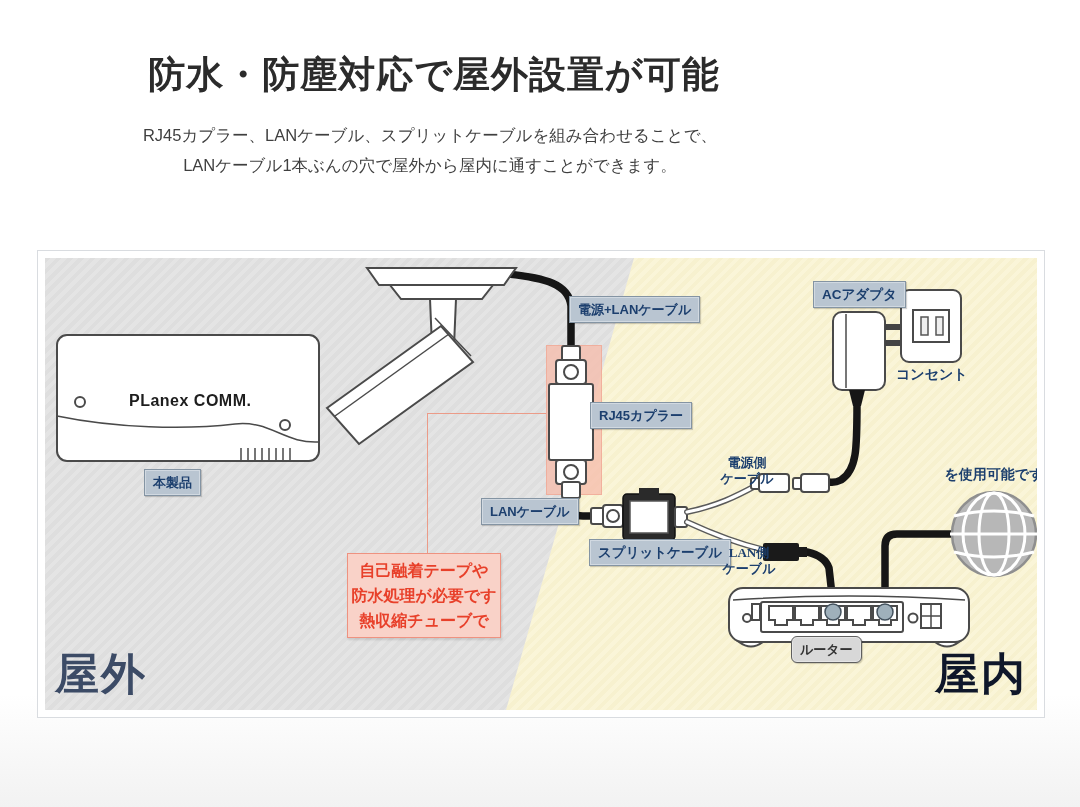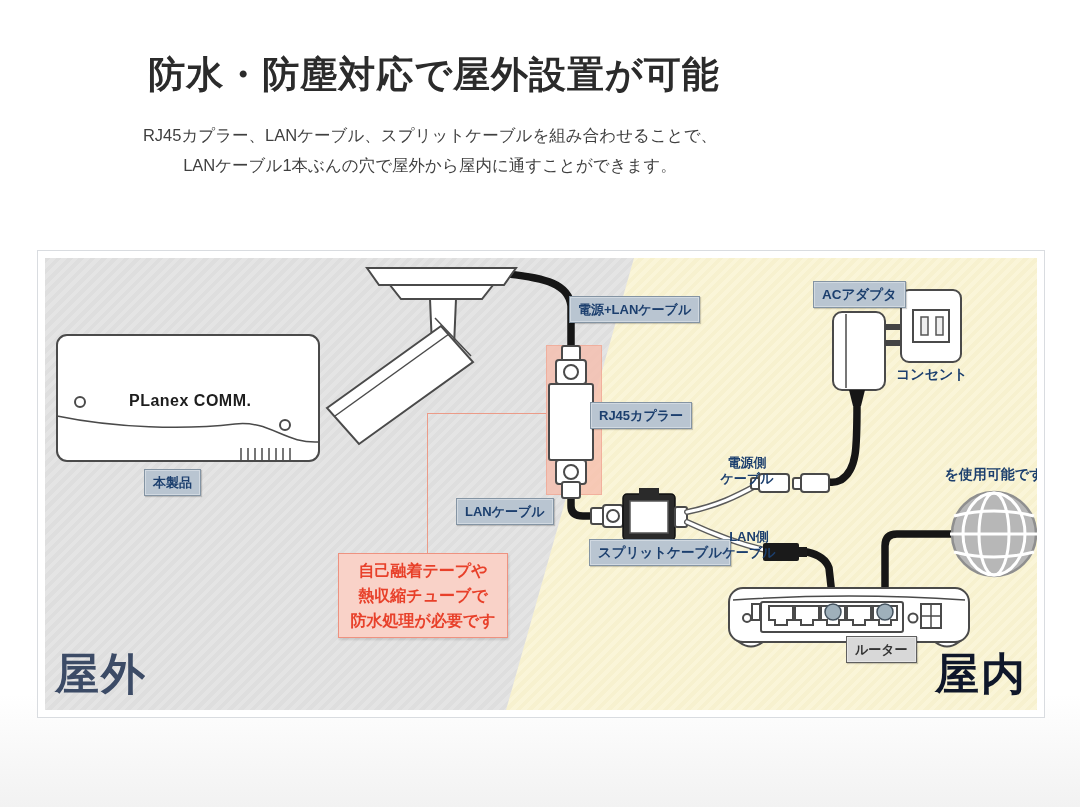--- a/index.html
+++ b/index.html
@@ -40,21 +40,21 @@
     box-shadow:inset 0 0 0 1px rgba(255,255,255,.35), 1px 1px 1px rgba(0,0,0,.18);
   }
   .lbl.small { font-size:13.5px; }
   .lbl.gray { background:#d8d8d8; border:1px solid #5f5f5f; color:#333; }
   .freelbl {
     position:absolute; z-index:2; color:#1c3f6e; font-weight:bold;
     font-size:13px; line-height:16px; text-align:center; white-space:nowrap;
   }
   .freelbl.single { font-size:14px; }
   .warn {
-    position:absolute; z-index:2; left:293px; top:295px; width:170px;
+    position:absolute; z-index:2; left:302px; top:295px; width:154px;
     background:#f9d2c8; border:1px solid #ee9280; color:#e8402a;
     font-size:16px; font-weight:bold; line-height:25px; text-align:center;
     padding:4px 2px; box-shadow:1px 2px 2px rgba(0,0,0,.12);
   }
   .warn-line-h {
     position:absolute; z-index:1; left:382px; top:155px; width:119px; height:0;
     border-top:1.5px solid #eb9b88;
   }
   .warn-line-v {
     position:absolute; z-index:1; left:382px; top:155px; width:0; height:140px;
@@ -202,39 +202,39 @@
         <rect class="line" x="876" y="346" width="20" height="24"></rect>
         <path class="thin" d="M886,346 v24 M876,358 h20"></path>
         <path class="line" d="M694,384 Q706,393 718,384 Z"></path>
         <path class="line" d="M890,384 Q902,393 914,384 Z"></path>
       </g>
     </svg>
 
     <div class="lbl" style="left:99px; top:211px;">本製品</div>
     <div class="lbl" style="left:524px; top:38px;">電源+LANケーブル</div>
     <div class="lbl" style="left:545px; top:144px;">RJ45カプラー</div>
-    <div class="lbl" style="left:411px; top:240px;text-align:center;">LANケーブル</div>
+    <div class="lbl" style="left:436px; top:240px;text-align:center;">LANケーブル</div>
     <div class="lbl small" style="left:544px; top:281px;">スプリットケーブル</div>
     <div class="lbl small" style="left:768px; top:23px;">ACアダプタ</div>
-    <div class="lbl gray" style="left:801px; top:378px;">ルーター</div>
+    <div class="lbl gray" style="left:746px; top:378px;border-radius:6px;">ルーター</div>
 
     <div class="freelbl" style="left:657px; top:197px; width:90px;">
       <div>電源側</div>
       <div>ケーブル</div>
     </div>
-    <div class="freelbl" style="left:659px; top:271px; width:90px;">
+    <div class="freelbl" style="left:659px; top:287px; width:90px;font-family:Liberation Serif, serif;">
       <div>LAN側</div>
       <div>ケーブル</div>
     </div>
     <div class="freelbl single" style="left:851px; top:108px; width:70px;">コンセント</div>
     <div class="freelbl single" style="left:898px; top:208px; width:102px;">を使用可能です</div>
 
     <div class="warn">
       <div>自己融着テープや</div>
+      <div>防水処理が必要です</div>
       <div>熱収縮チューブで</div>
-      <div>防水処理が必要です</div>
     </div>
 
     <div class="zone-label out">屋外</div>
     <div class="zone-label in">屋内</div>
 
   </div>
 </div>
 
 </body></html>

